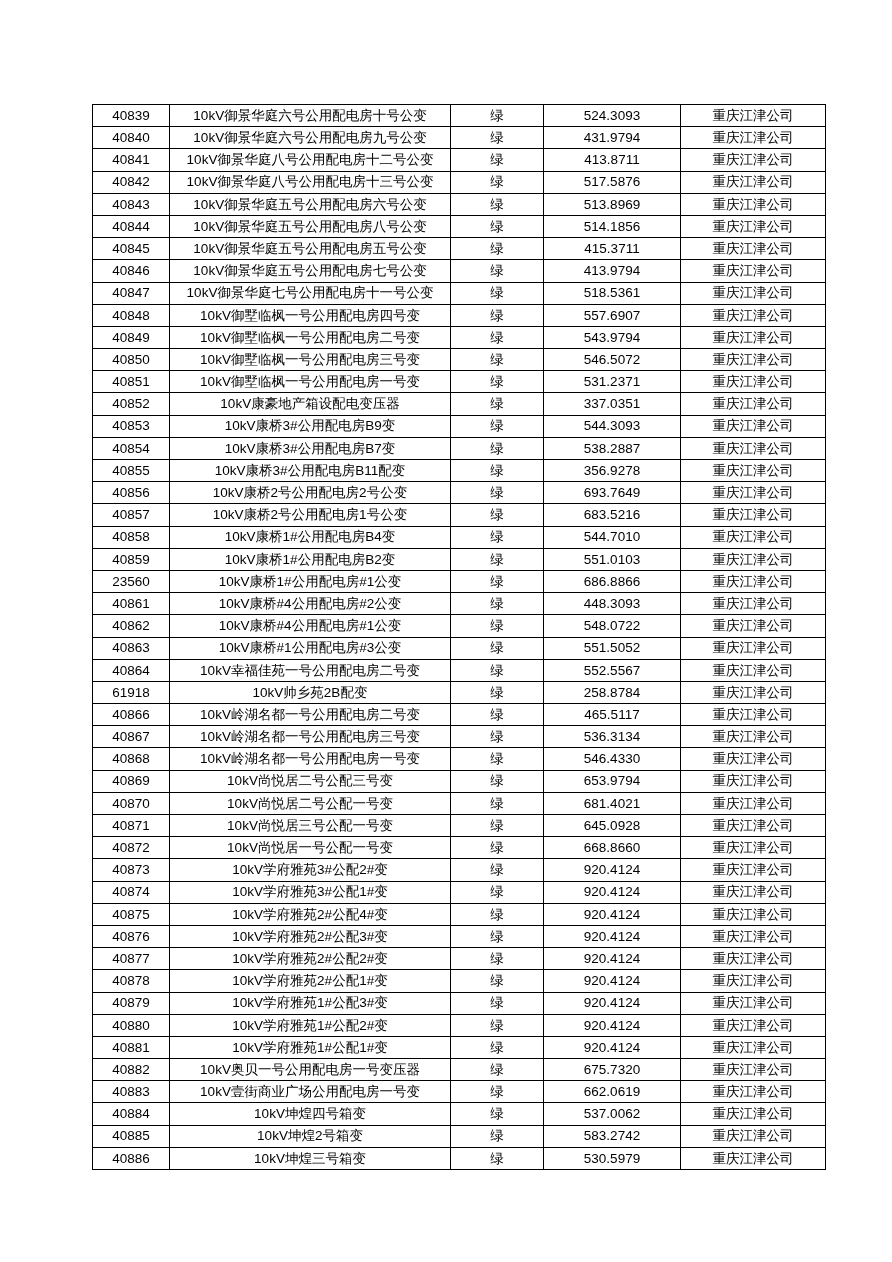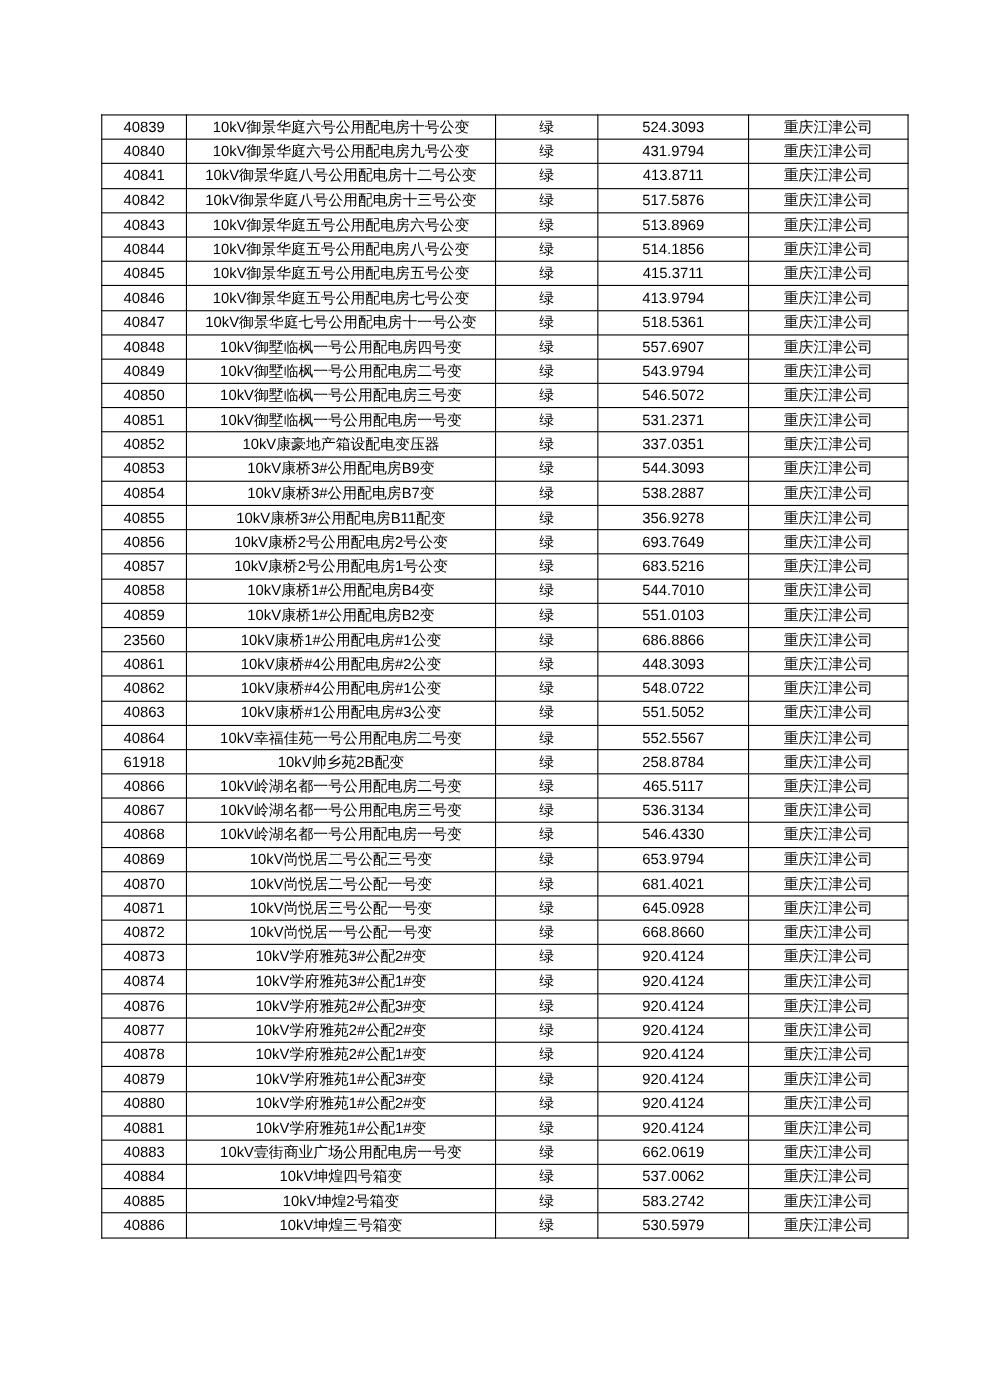--- a/index.html
+++ b/index.html
@@ -299,20 +299,27 @@
           <td class="col-company">重庆江津公司</td>
         </tr>
         <tr>
           <td class="col-id">40874</td>
           <td class="col-name"><span class="nm">10kV学府雅苑3#公配1#变</span></td>
           <td class="col-level">绿</td>
           <td class="col-value">920.4124</td>
           <td class="col-company">重庆江津公司</td>
         </tr>
         <tr>
+          <td class="col-id">40875</td>
+          <td class="col-name"><span class="nm">10kV学府雅苑2#公配4#变</span></td>
+          <td class="col-level">绿</td>
+          <td class="col-value">920.4124</td>
+          <td class="col-company">重庆江津公司</td>
+        </tr>
+        <tr>
           <td class="col-id">40876</td>
           <td class="col-name"><span class="nm">10kV学府雅苑2#公配3#变</span></td>
           <td class="col-level">绿</td>
           <td class="col-value">920.4124</td>
           <td class="col-company">重庆江津公司</td>
         </tr>
         <tr>
           <td class="col-id">40877</td>
           <td class="col-name"><span class="nm">10kV学府雅苑2#公配2#变</span></td>
           <td class="col-level">绿</td>
@@ -338,20 +345,27 @@
           <td class="col-name"><span class="nm">10kV学府雅苑1#公配2#变</span></td>
           <td class="col-level">绿</td>
           <td class="col-value">920.4124</td>
           <td class="col-company">重庆江津公司</td>
         </tr>
         <tr>
           <td class="col-id">40881</td>
           <td class="col-name"><span class="nm">10kV学府雅苑1#公配1#变</span></td>
           <td class="col-level">绿</td>
           <td class="col-value">920.4124</td>
+          <td class="col-company">重庆江津公司</td>
+        </tr>
+        <tr>
+          <td class="col-id">40882</td>
+          <td class="col-name"><span class="nm">10kV奥贝一号公用配电房一号变压器</span></td>
+          <td class="col-level">绿</td>
+          <td class="col-value">675.7320</td>
           <td class="col-company">重庆江津公司</td>
         </tr>
         <tr>
           <td class="col-id">40883</td>
           <td class="col-name"><span class="nm">10kV壹街商业广场公用配电房一号变</span></td>
           <td class="col-level">绿</td>
           <td class="col-value">662.0619</td>
           <td class="col-company">重庆江津公司</td>
         </tr>
         <tr>

